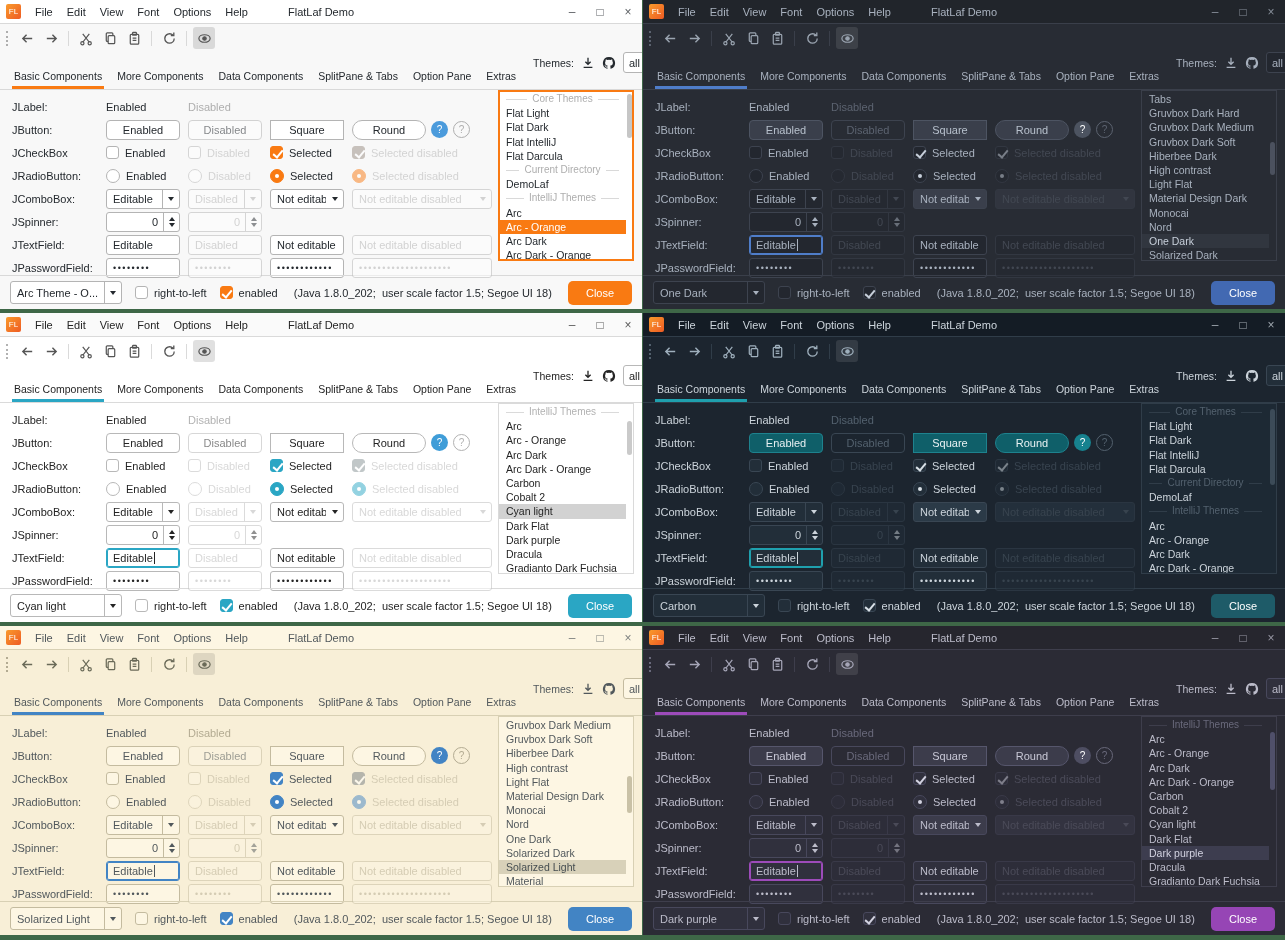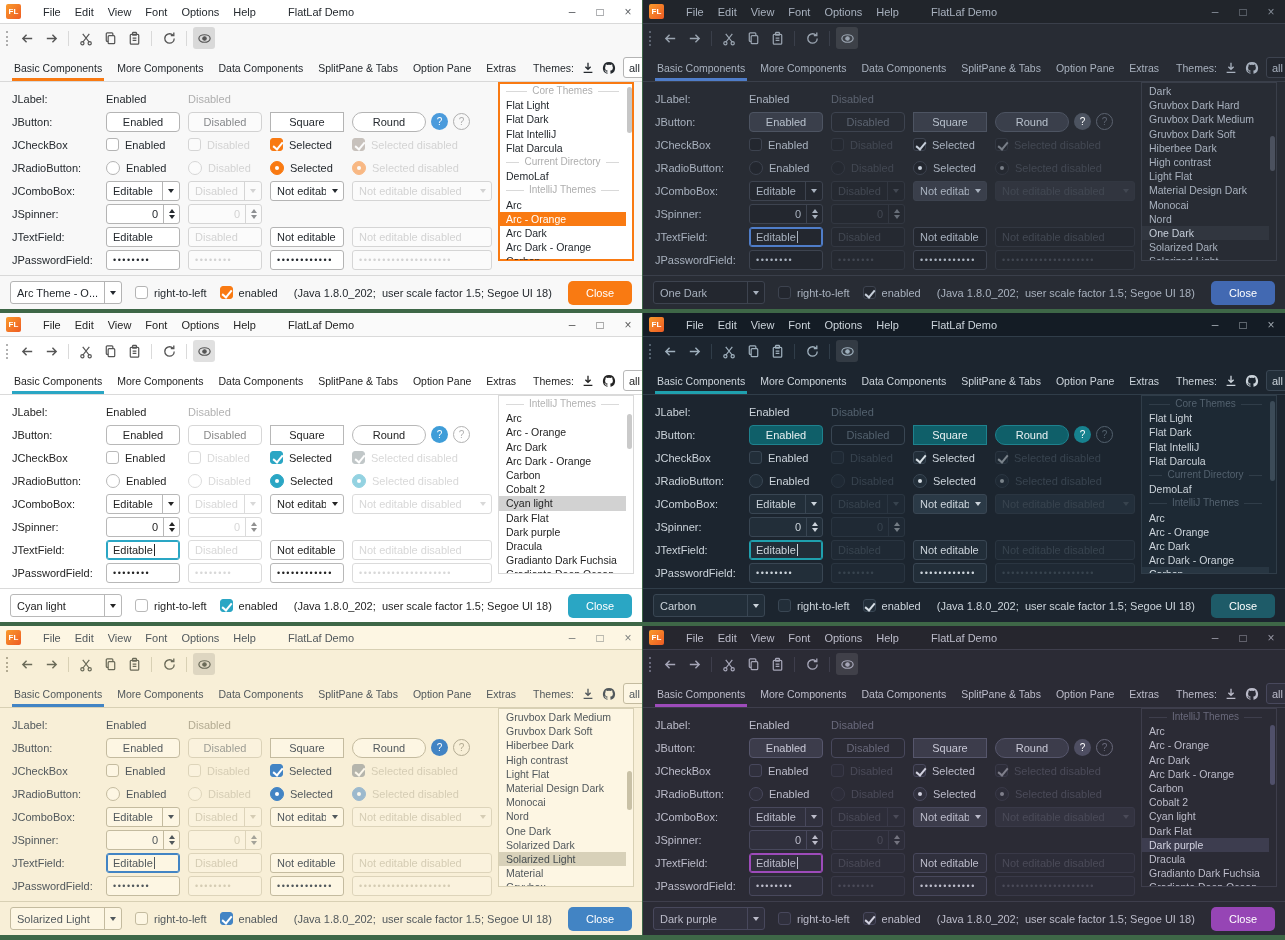--- a/index.html
+++ b/index.html
@@ -29,40 +29,40 @@
  --btn:#0f5f69;--btnborder:#1e828e;--btntext:#e8f0f2;--listbg:#1d2934;--selbg:#283642;--seltext:#d8e0e6;
  --close:#1e5b68;--scroll:#3c4b58;--help1:#17828f;--cbon-bg:var(--field);--cbon-bd:var(--fborder);--cbon-ck:#d8e0e6;
  --rdon-bg:var(--field);--rdon-bd:var(--fborder);--rdon-dot:#d8e0e6;--nebg:#2b3a47;--tglbg:rgba(255,255,255,.10);--tb:#9fb0bd}
 .t-purple{--bg:#2b2b35;--bar:#26262e;--text:#bcbcca;--muted:#69697b;--line:#3e3e4c;--field:#30303d;--fborder:#48485c;
  --btn:#3c3c4b;--btnborder:#56566c;--btntext:#c8c8d6;--listbg:#2b2b35;--selbg:#3d3d4f;--seltext:#d2d2e0;
  --close:#9645b5;--scroll:#50506a;--help1:#4e4e62;--cbon-bg:var(--field);--cbon-bd:var(--fborder);--cbon-ck:#d2d2e0;
  --rdon-bg:var(--field);--rdon-bd:var(--fborder);--rdon-dot:#d2d2e0;--nebg:var(--btn);--tglbg:rgba(255,255,255,.10);--tb:#a6a6b8}
 
 
 .titlebar{flex:0 0 24px;height:24px;background:var(--bar);display:flex;align-items:center;position:relative;border-bottom:1px solid var(--line)}
-.logo{width:15px;height:15px;margin:0 15px 0 6px;background:linear-gradient(135deg,#f99a2c,#ee5b23);color:#fff;font-size:8px;font-weight:bold;display:flex;align-items:center;justify-content:center;border-radius:2px;z-index:1}
+.logo{width:15px;height:15px;margin:0 7px 0 6px;background:linear-gradient(135deg,#f99a2c,#ee5b23);color:#fff;font-size:8px;font-weight:normal;display:flex;align-items:center;justify-content:center;border-radius:2px;z-index:1}
 .menu{display:flex;z-index:1}
 .menu span{padding:3px 7px}
 .wtitle{position:absolute;left:0;right:0;text-align:center}
 .wctrl{margin-left:auto;display:flex;z-index:1}
 .wctrl span{width:28px;text-align:center;font-size:12px;line-height:24px;color:var(--text);opacity:.75}
 
 
 .toolbar{flex:0 0 28px;display:flex;align-items:center;gap:2px;padding:0 6px}
 .grip{width:5px;height:15px;border-left:2px dotted var(--muted);margin-right:3px}
 .tbtn{width:22px;height:22px;display:flex;align-items:center;justify-content:center;border-radius:3px;color:var(--tb)}
 .tbtn svg{width:15px;height:15px;display:block}
 .tbtn.sel{background:var(--tglbg)}
 .tsep{width:1px;height:15px;background:var(--line);margin:0 4px}
 
 
 .tabbar{flex:0 0 30px;display:flex;align-items:flex-end;padding-left:12px;border-bottom:1px solid var(--line)}
 .tab{margin-right:11px;padding:7px 2px;position:relative;white-space:nowrap;font-size:10.5px}
 .tab.sel::after{content:"";position:absolute;left:0;right:0;bottom:0;height:3px;background:var(--accent)}
-.themesbox{margin-left:auto;display:flex;align-items:center;gap:7px;padding:0 8px 3px 4px}
+.themesbox{margin-left:auto;display:flex;align-items:center;gap:7px;padding:0 8px 16px 4px}
 .themesbox .lbl{font-size:10.5px}
 .icbtn{color:var(--text);display:flex}
 .icbtn svg{width:14px;height:14px;display:block}
 .mini-combo{width:50px;height:21px;border:1px solid var(--fborder);background:var(--field);display:flex;align-items:center;justify-content:space-between;padding:0 5px;border-radius:3px}
 
 
 .content{flex:1;display:flex;min-height:0}
 .form{flex:1;padding:5px 6px 0 12px;display:grid;grid-template-columns:86px 74px 74px 74px minmax(0,1fr);grid-auto-rows:23px;column-gap:8px;align-items:center;align-content:start}
 .cell{display:flex;align-items:center;min-width:0;white-space:nowrap}
 .mutedtxt{color:var(--muted)}
@@ -640,21 +640,21 @@
       <div class="cell">
             <div class="tf pw">••••••••••••</div>
           </div>
       <div class="cell dis mutedtxt">
             <div class="tf pw">••••••••••••••••••••</div>
           </div>
     </div>
 
     <div class="panel">
       <div class="list">
-            <div class="li">Dark</div>
+            <div class="li">Tabs</div>
             <div class="li">Gruvbox Dark Hard</div>
             <div class="li">Gruvbox Dark Medium</div>
             <div class="li">Gruvbox Dark Soft</div>
             <div class="li">Hiberbee Dark</div>
             <div class="li">High contrast</div>
             <div class="li">Light Flat</div>
             <div class="li">Material Design Dark</div>
             <div class="li">Monocai</div>
             <div class="li">Nord</div>
             <div class="li sel">One Dark</div>

